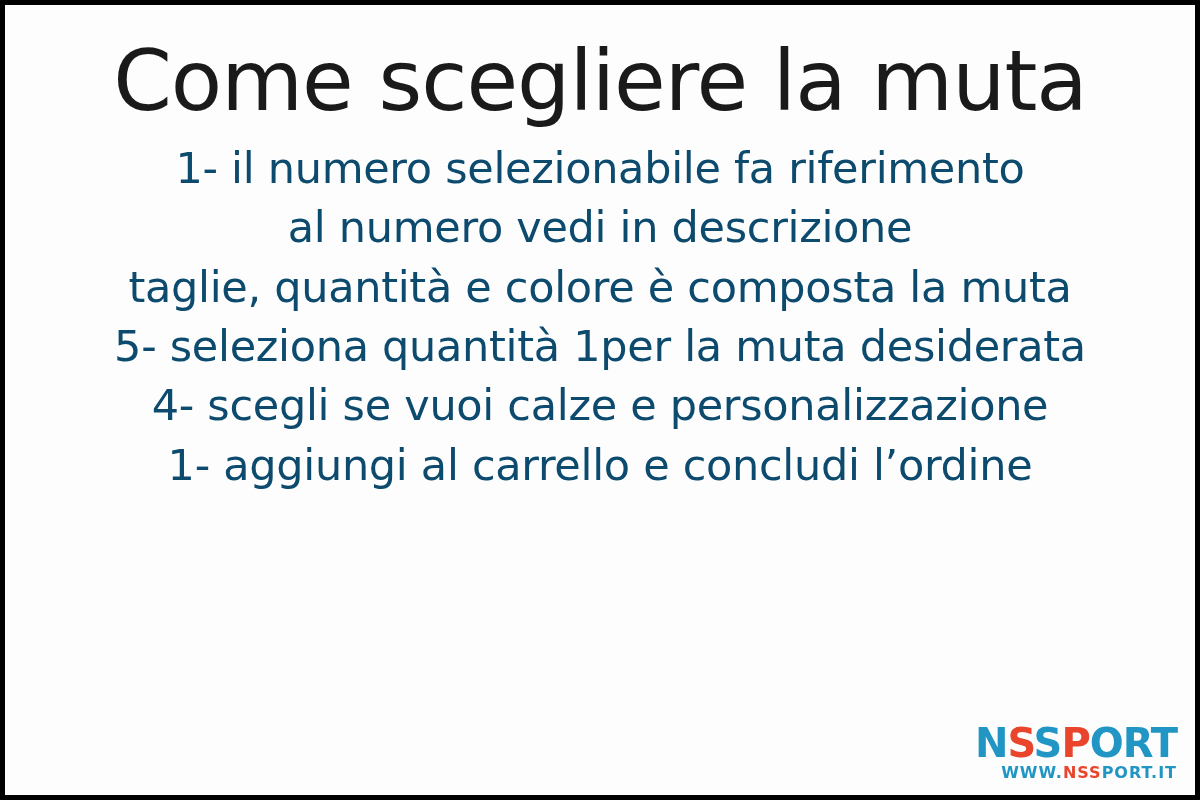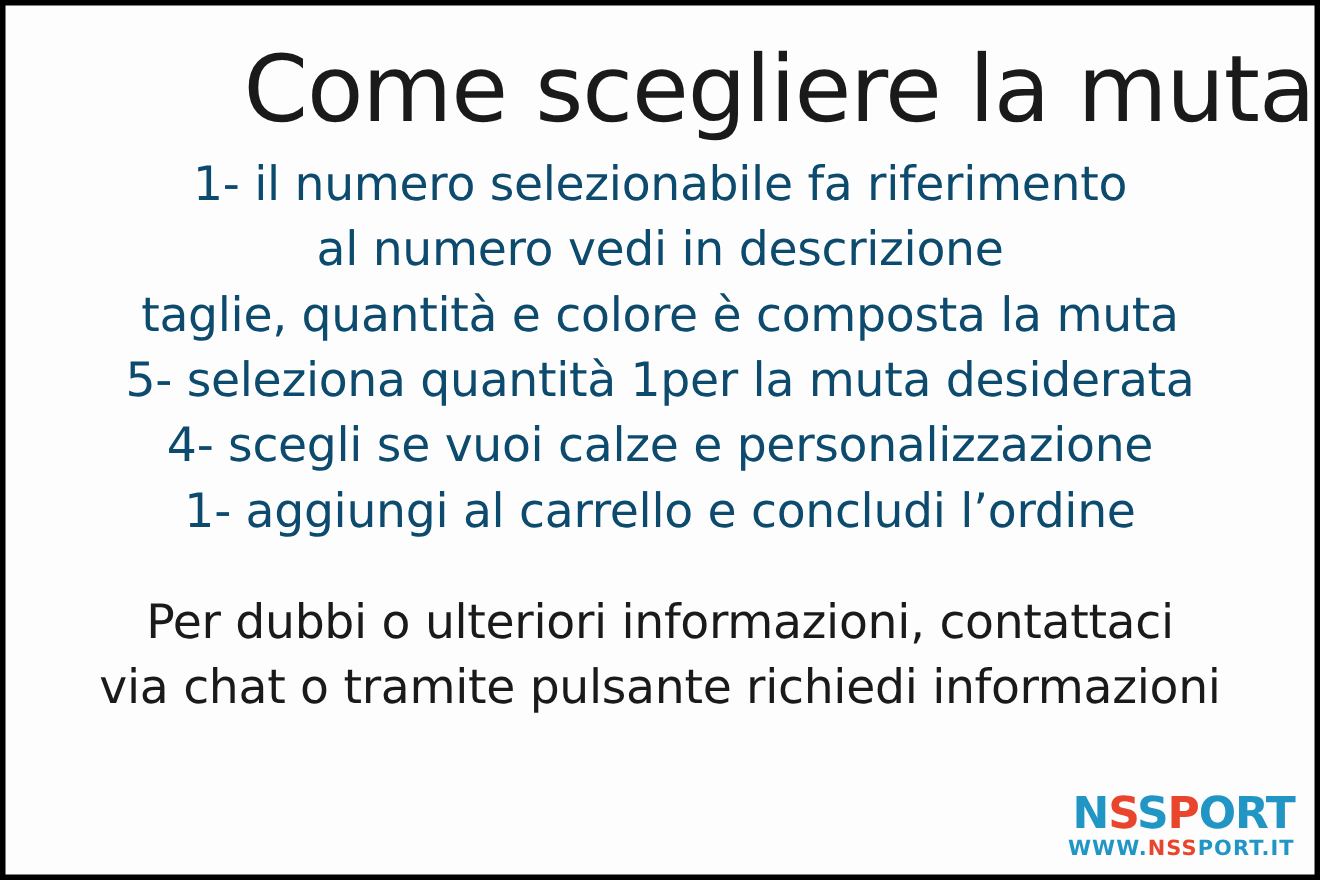--- a/index.html
+++ b/index.html
@@ -23,21 +23,21 @@
     overflow: hidden;
   }
   .content {
     position: absolute;
     left: 0;
     top: 0;
     width: 1190px;
     height: 790px;
     display: flex;
     flex-direction: column;
-    align-items: flex-end;
+    align-items: center;
     padding-top: 34px;
     box-sizing: border-box;
   }
   .title {
     font-family: "DejaVu Sans", sans-serif;
     font-size: 84px;
     font-weight: 400;
     color: #1a1a1a;
     letter-spacing: -1px;
     line-height: 1.0;
@@ -91,21 +91,21 @@
   }
   .logo-n { color: #2196c4; }
   .logo-s1 { color: #e8452c; }
   .logo-s2 { color: #2196c4; }
   .logo-p { color: #e8452c; }
   .logo-ort { color: #2196c4; }
   .logo-url {
     display: block;
     margin-top: 2px;
     font-family: "DejaVu Sans", sans-serif;
-    font-size: 19px;
+    font-size: 16px;
     font-weight: bold;
     letter-spacing: 1px;
     color: #2196c4;
   }
   .logo-url .red { color: #e8452c; }
 </style>
 </head>
 <body>
 
 <div class="page">
@@ -117,24 +117,20 @@
       <div class="step-line">1- il numero selezionabile fa riferimento</div>
       <div class="step-line">al numero vedi in descrizione</div>
       <div class="step-line">taglie, quantità e colore è composta la muta</div>
       <div class="step-line">5- seleziona quantità 1per la muta desiderata</div>
       <div class="step-line">4- scegli se vuoi calze e personalizzazione</div>
       <div class="step-line">1- aggiungi al carrello e concludi l’ordine</div>
     </div>
 
     <div class="gap"></div>
 
-    <div class="footer">
-      <div class="footer-line">Per dubbi o ulteriori informazioni, contattaci</div>
-      <div class="footer-line">via chat o tramite pulsante richiedi informazioni</div>
-    </div>
 
   </div>
 
   <div class="logo">
     <span class="logo-word"><span class="logo-n">N</span><span class="logo-s1">S</span><span class="logo-s2">S</span><span class="logo-p">P</span><span class="logo-ort">ORT</span></span>
     <span class="logo-url"><span>WWW.</span><span class="red">NSS</span><span>PORT.IT</span></span>
   </div>
 </div>
 
 </body></html>

